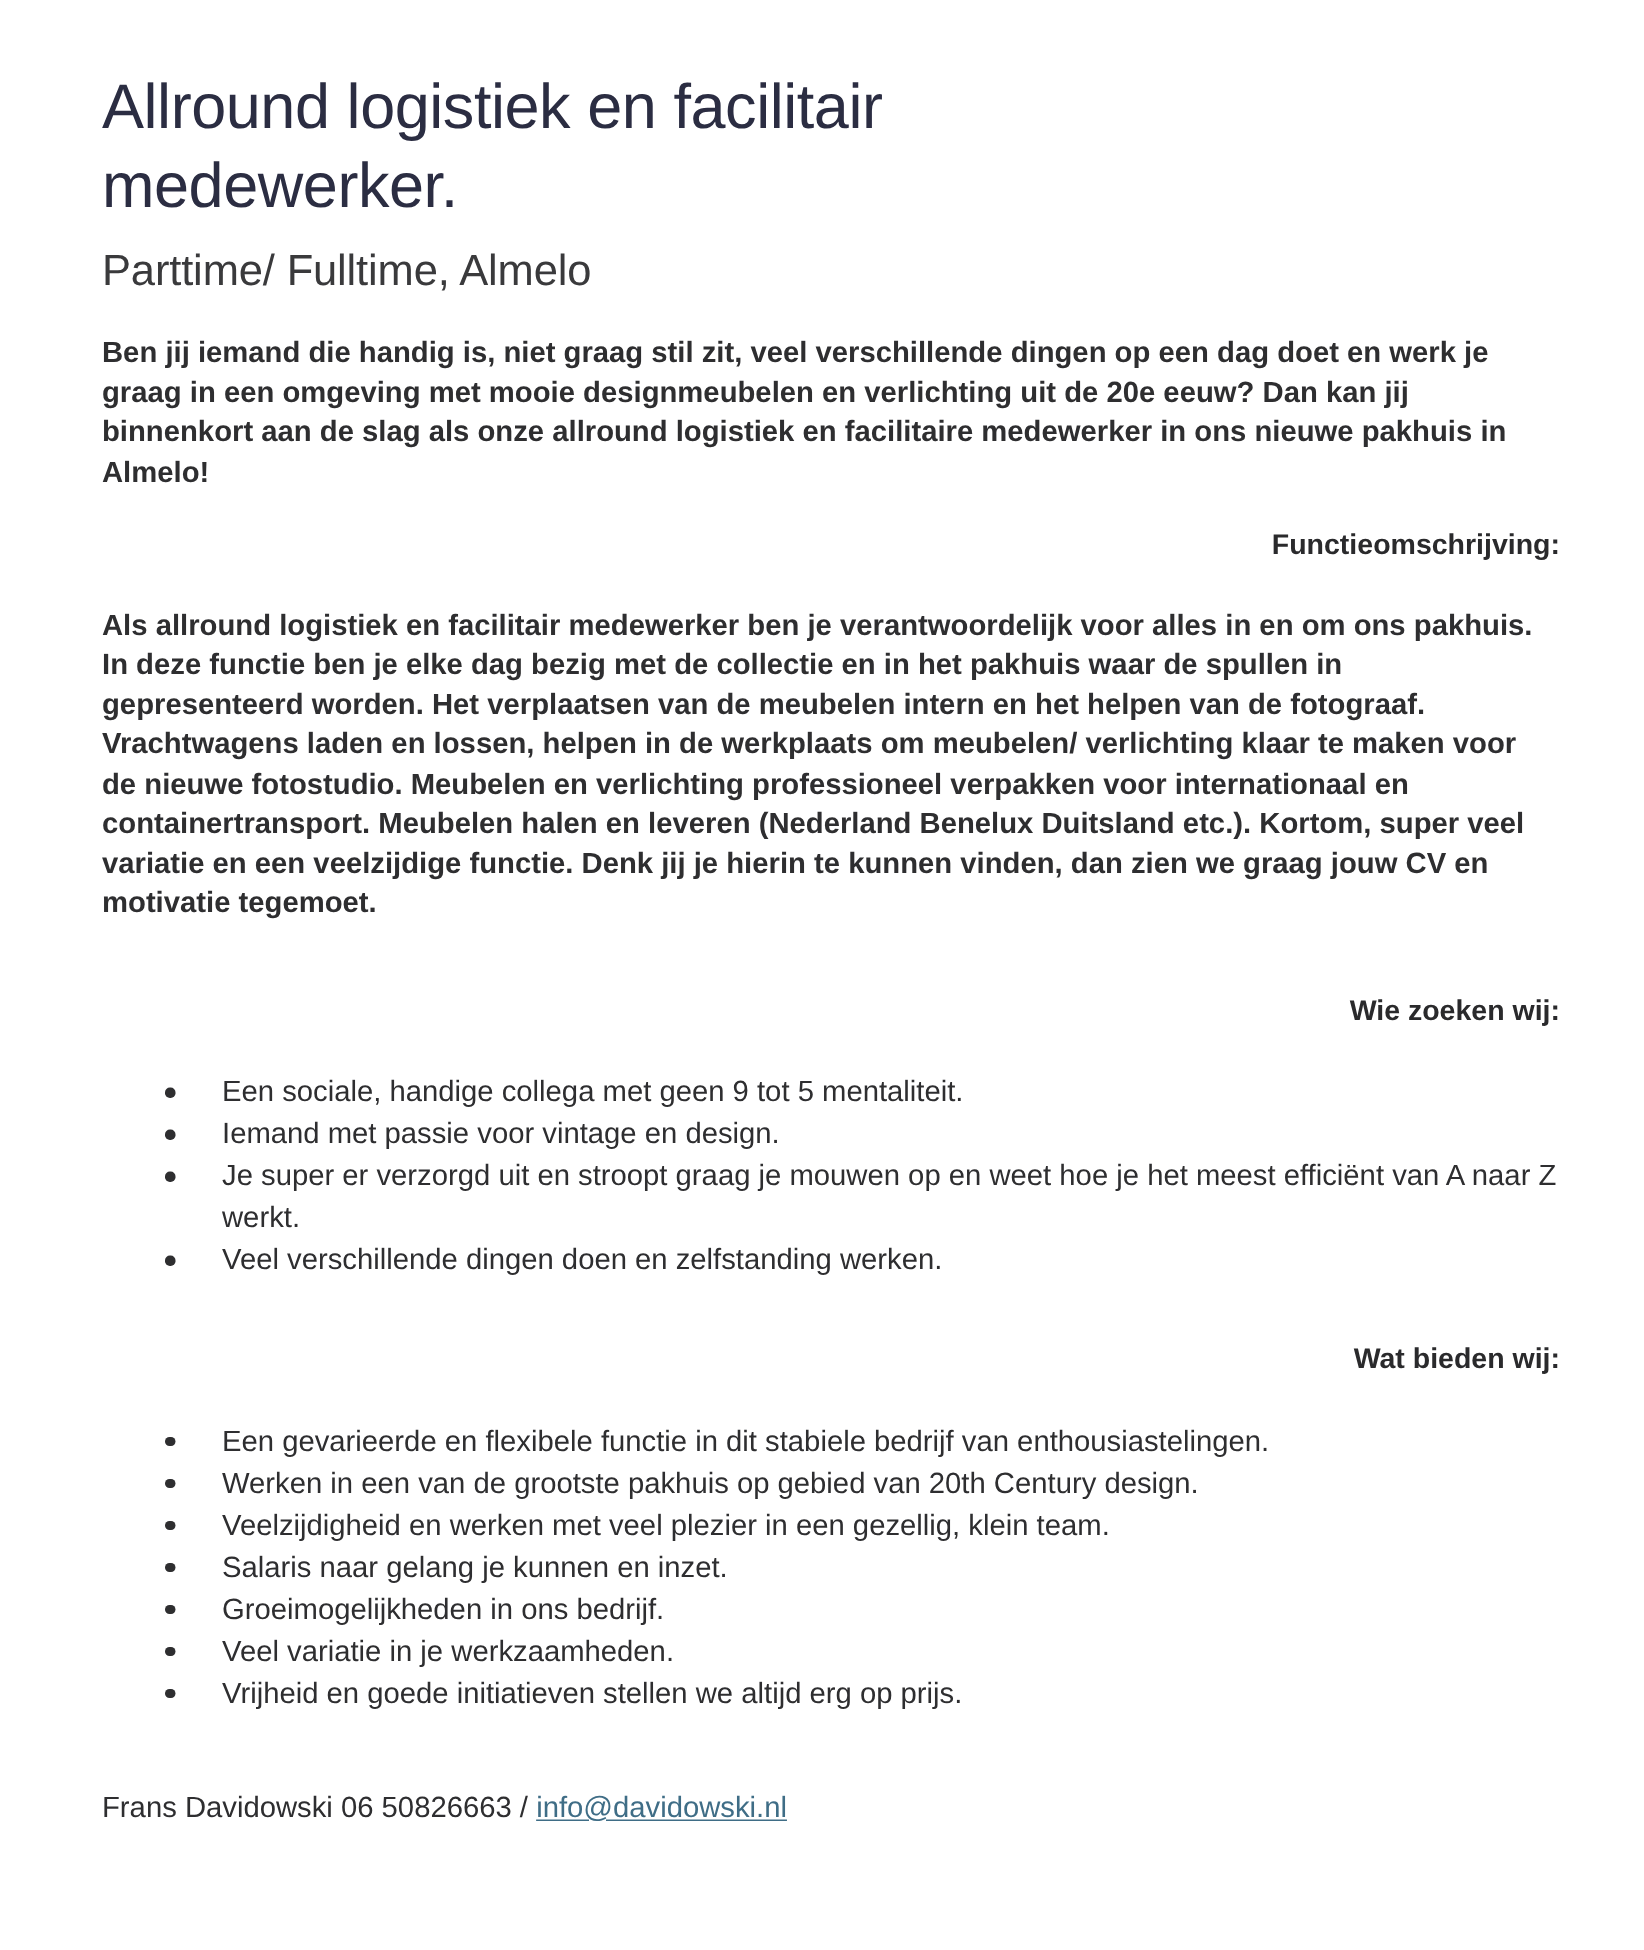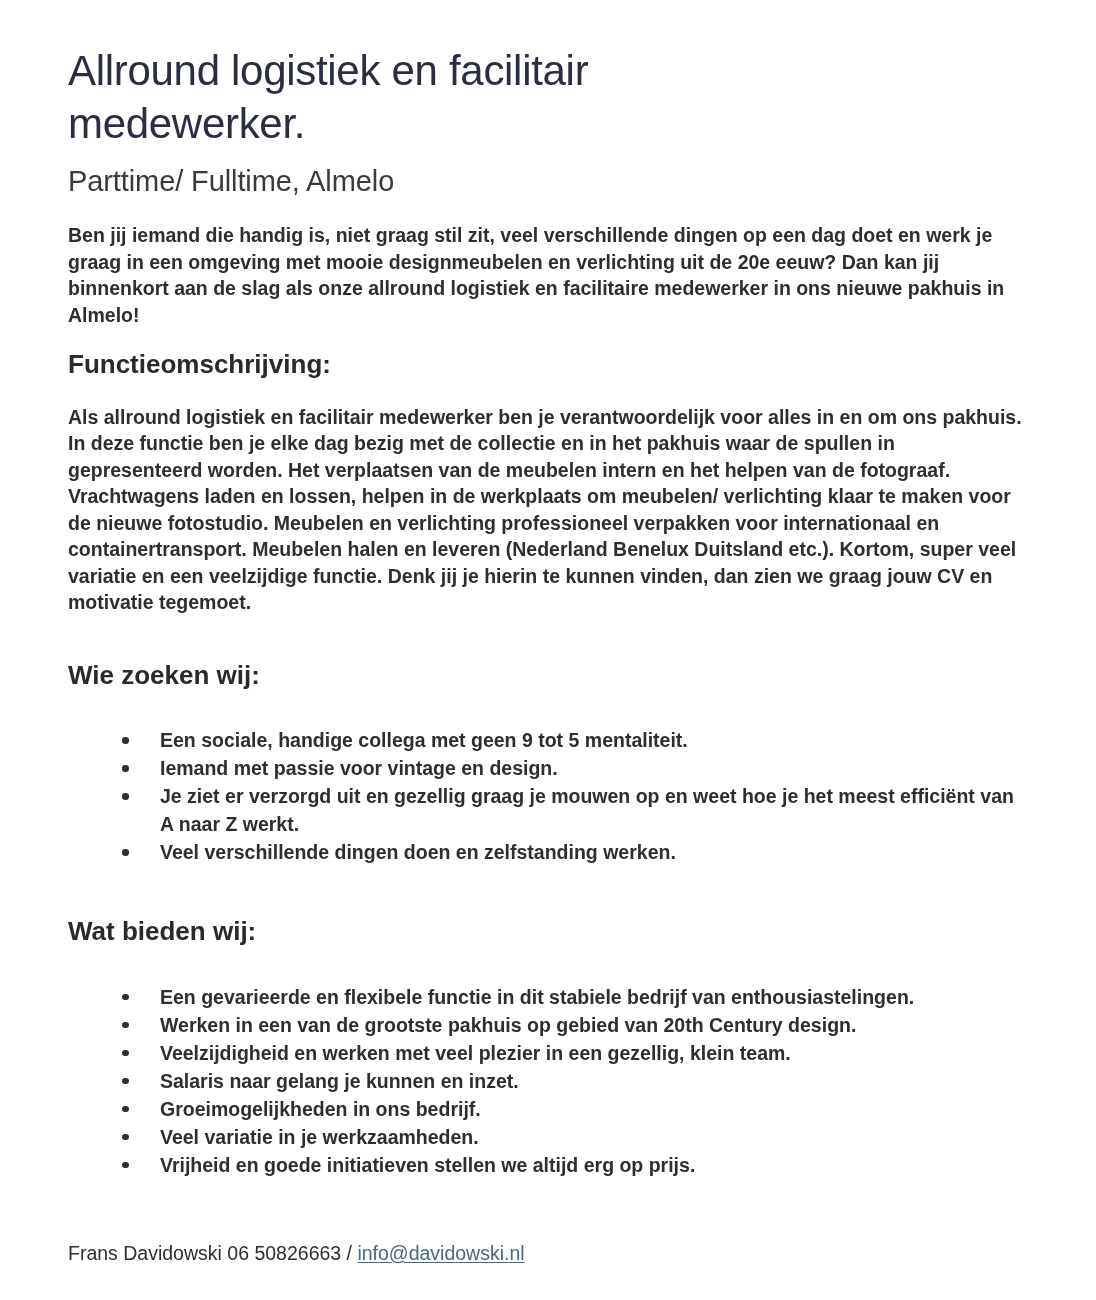--- a/index.html
+++ b/index.html
@@ -45,38 +45,38 @@
   .body-text {
     font-size: 19.5px;
     line-height: 26.5px;
     font-weight: 700;
     color: #2e2e30;
     margin: 0;
     max-width: 962px;
   }
 
   .section-heading {
-    font-size: 26px;
+    font-size: 19px;
     line-height: 26.5px;
     font-weight: 700;
     color: #2a2a2c;
     margin: 0;
+    text-align: right;
   }
 
   .gap-intro { height: 24px; }
   .gap-sm { height: 23px; }
   .gap-md { height: 26px; }
   .gap-lg { height: 40px; }
   .gap-xl { height: 46px; }
 
   ul.bullets {
     list-style: none;
-    margin: 12px;
+    margin: 0;
     padding: 0;
-    font-weight: bold;
   }
   ul.bullets li {
     position: relative;
     font-size: 19.5px;
     line-height: 28px;
     color: #2e2e30;
     padding-left: 80px;
     max-width: 1040px;
   }
   ul.bullets li::before {
@@ -125,21 +125,21 @@
 
   <div class="gap-xl"></div>
 
   <p class="section-heading">Wie zoeken wij:</p>
 
   <div class="gap-md"></div>
 
   <ul class="bullets">
     <li>Een sociale, handige collega met geen 9 tot 5 mentaliteit.</li>
     <li>Iemand met passie voor vintage en design.</li>
-    <li>Je ziet er verzorgd uit en gezellig graag je mouwen op en weet hoe je het meest efficiënt van A naar Z werkt.</li>
+    <li>Je super er verzorgd uit en stroopt graag je mouwen op en weet hoe je het meest efficiënt van A naar Z werkt.</li>
     <li>Veel verschillende dingen doen en zelfstanding werken.</li>
   </ul>
 
   <div class="gap-lg"></div>
 
   <p class="section-heading">Wat bieden wij:</p>
 
   <div class="gap-md"></div>
 
   <ul class="bullets">

